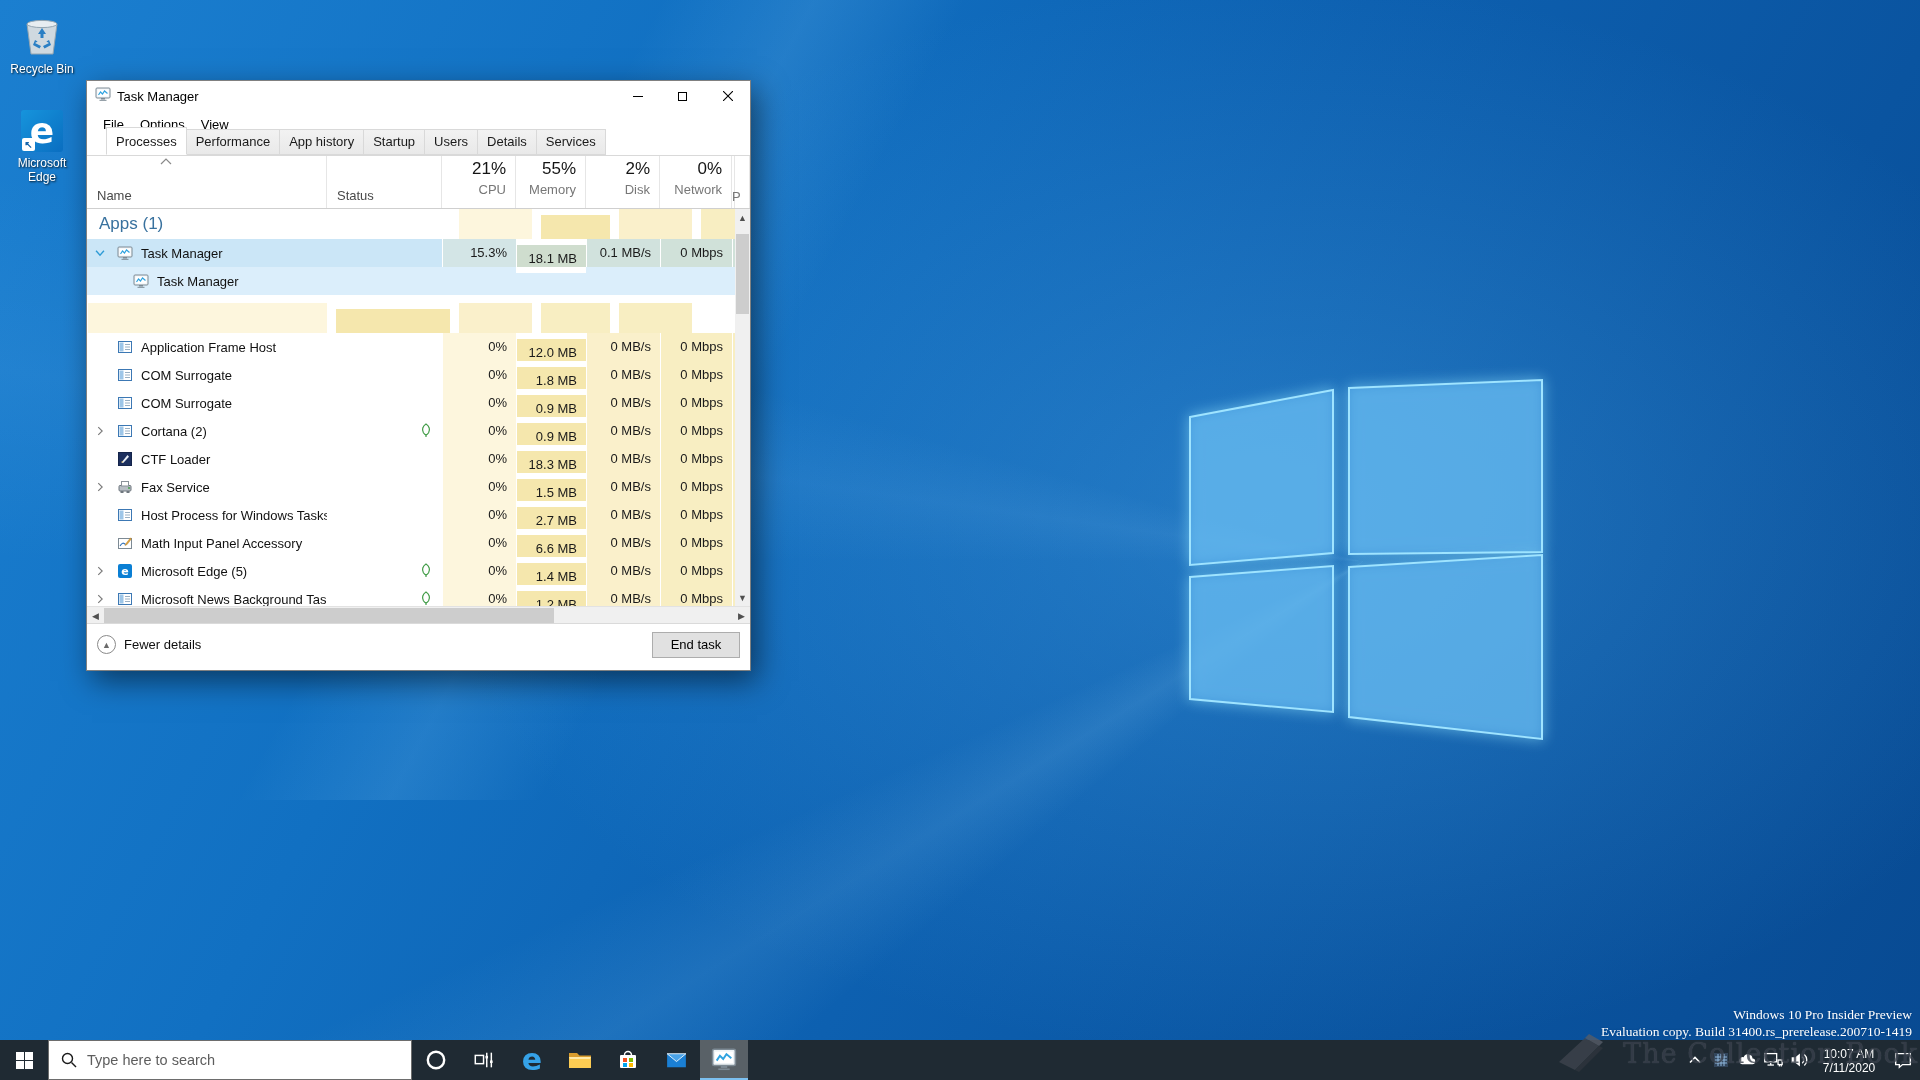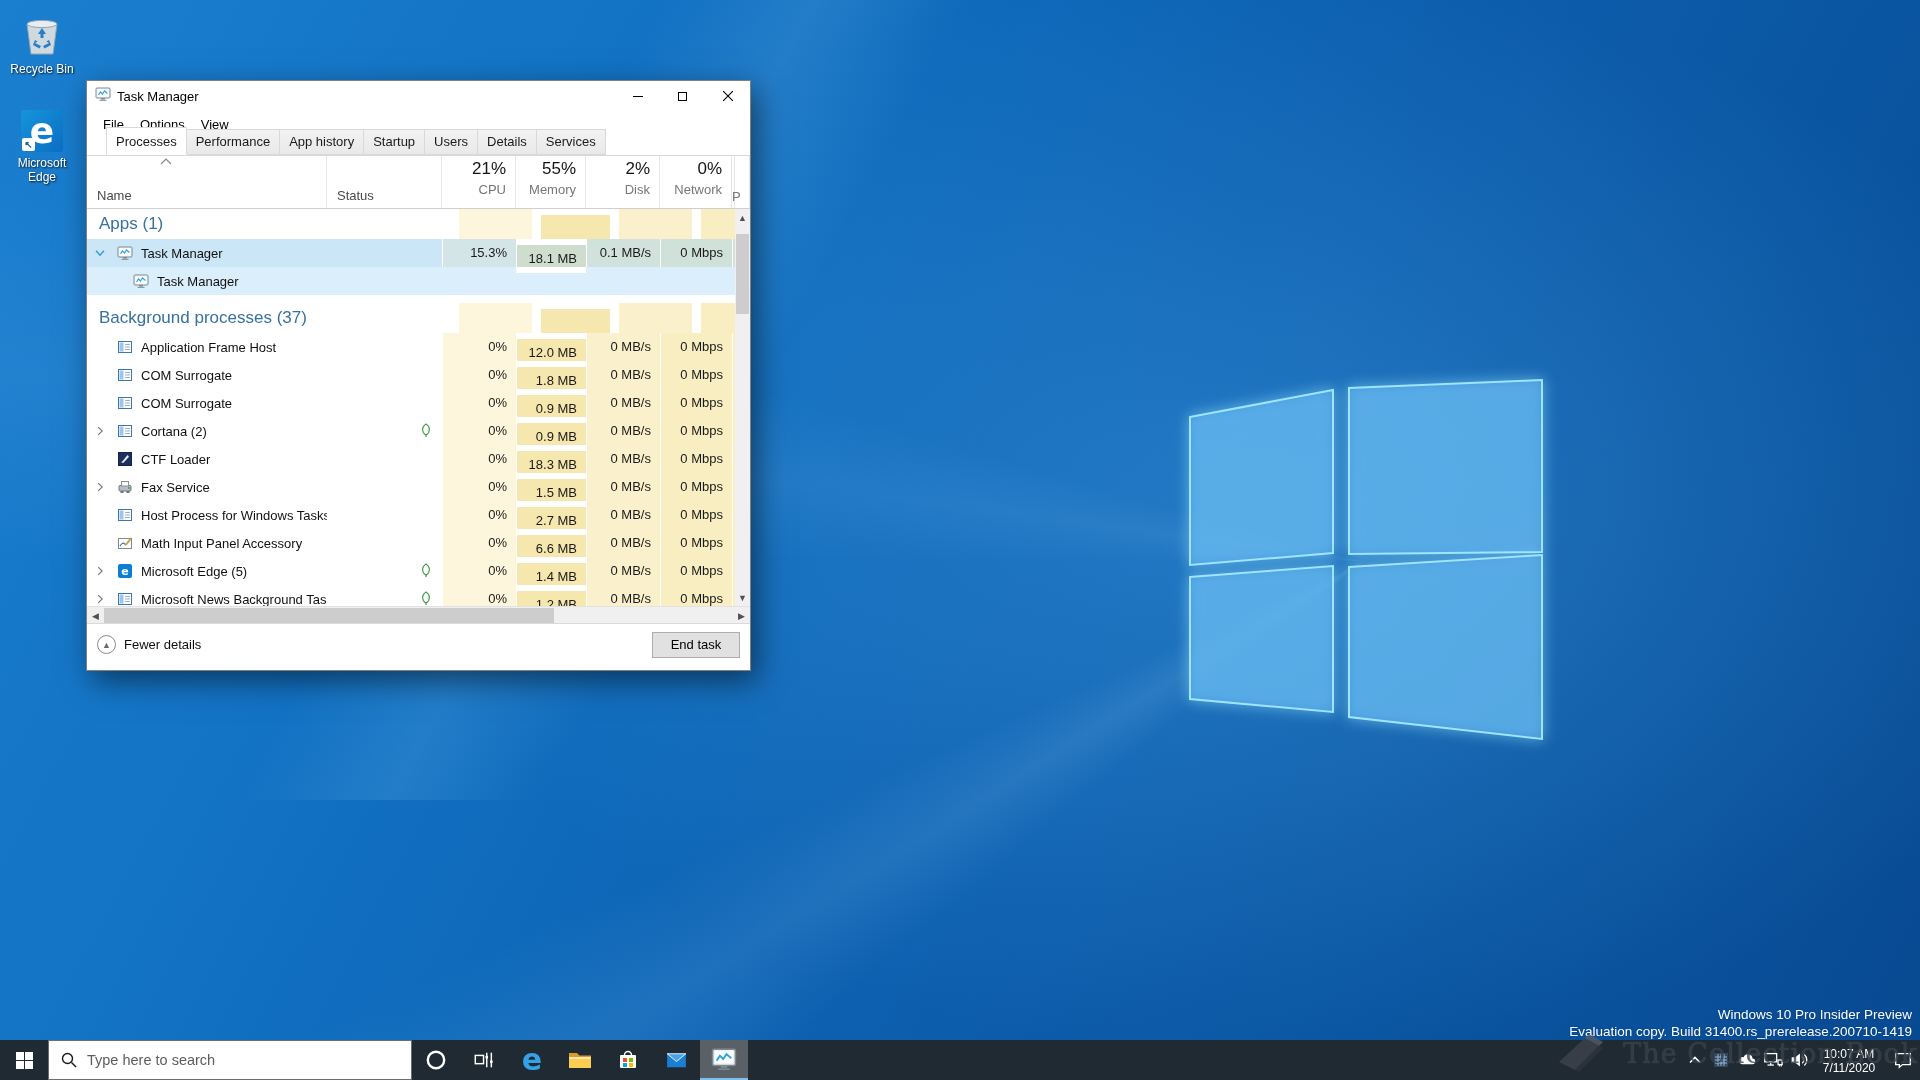--- a/index.html
+++ b/index.html
@@ -26,21 +26,21 @@
   .dicon .art { width:46px; height:46px; margin:0 auto; position:relative; }
   .dicon .lbl { margin-top:4px; font-size:12px; color:#fff; text-shadow:1px 1px 2px rgba(0,0,0,.85); line-height:14px; }
   .edge-tile { width:42px; height:42px; margin:0 auto; background:linear-gradient(135deg,#1694dc,#0b6fc2); border-radius:3px;
     display:flex; align-items:center; justify-content:center; position:relative; }
   .edge-tile .e { color:#fff; font-size:36px; font-weight:bold; font-family:"DejaVu Sans",sans-serif; line-height:36px; }
   .shortcut-arrow { position:absolute; left:1px; bottom:1px; width:13px; height:13px; background:#fff; border-radius:2px;
     display:flex; align-items:center; justify-content:center; font-size:10px; color:#1565ab; font-weight:bold; }
 
   
   .buildmark { position:absolute; right:8px; bottom:40px; text-align:right; color:#fff; font-size:13.5px; line-height:17px;
-    text-shadow:0 0 2px rgba(0,40,90,.4); }
+    text-shadow:0 0 2px rgba(0,40,90,.4);font-family:Liberation Serif, serif; }
 
   
   .taskbar { position:absolute; left:0; bottom:0; width:1920px; height:40px; background:#1f2a33; display:flex; align-items:stretch; z-index:50; }
   .tb-btn { width:48px; display:flex; align-items:center; justify-content:center; cursor:pointer; position:relative; }
   .tb-btn.active { background:rgba(255,255,255,.26); border-bottom:2px solid #7cc0f0; }
   .searchbox { width:364px; background:#fff; border:1px solid #6d6d6d; display:flex; align-items:center; gap:10px; padding:0 12px; }
   .searchbox input { border:none; outline:none; font-size:14.5px; color:#333; width:290px; font-family:"Liberation Sans",sans-serif; background:transparent; }
   .searchbox input::placeholder { color:#5d5d5d; opacity:1; }
   .tray { margin-left:auto; display:flex; align-items:center; }
   .tray-ic { width:26px; height:40px; display:flex; align-items:center; justify-content:center; cursor:pointer; }
@@ -268,21 +268,20 @@
             <span class="pname">Task Manager</span>
           </div>
           <div class="scell"></div>
           <div class="vcell c-cpu"></div>
           <div class="vcell c-mem"></div>
           <div class="vcell c-disk"></div>
           <div class="vcell c-net"></div>
           <div class="c-sliver"></div>
         </div>
         <div class="row grp gap">
-          <div class="gname">Background processes (37)</div>
           <div class="vcell c-cpu"></div>
           <div class="vcell c-mem"></div>
           <div class="vcell c-disk"></div>
           <div class="vcell c-net"></div>
           <div class="c-sliver"></div>
         </div>
         <div class="row">
           <div class="ncell">
             <span class="pic"><svg viewBox="0 0 16 16" width="16" height="16">
                 <rect x="1.5" y="2.5" width="13" height="11" fill="#fff" stroke="#3c78b4"></rect>

